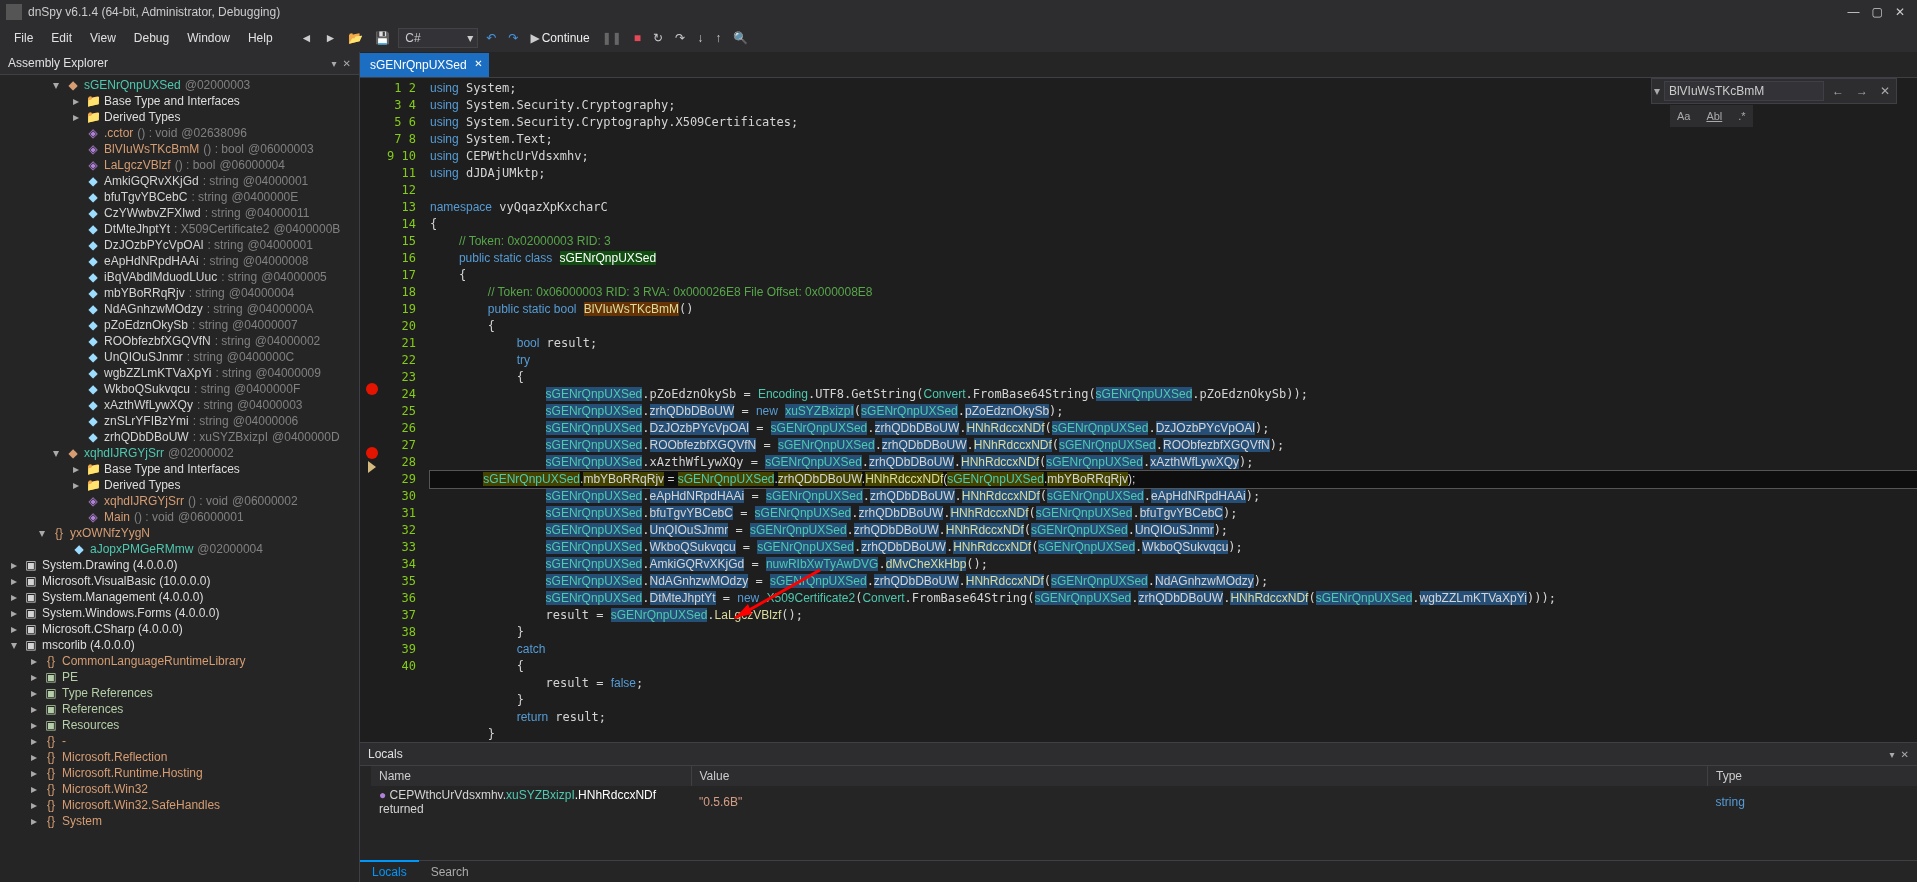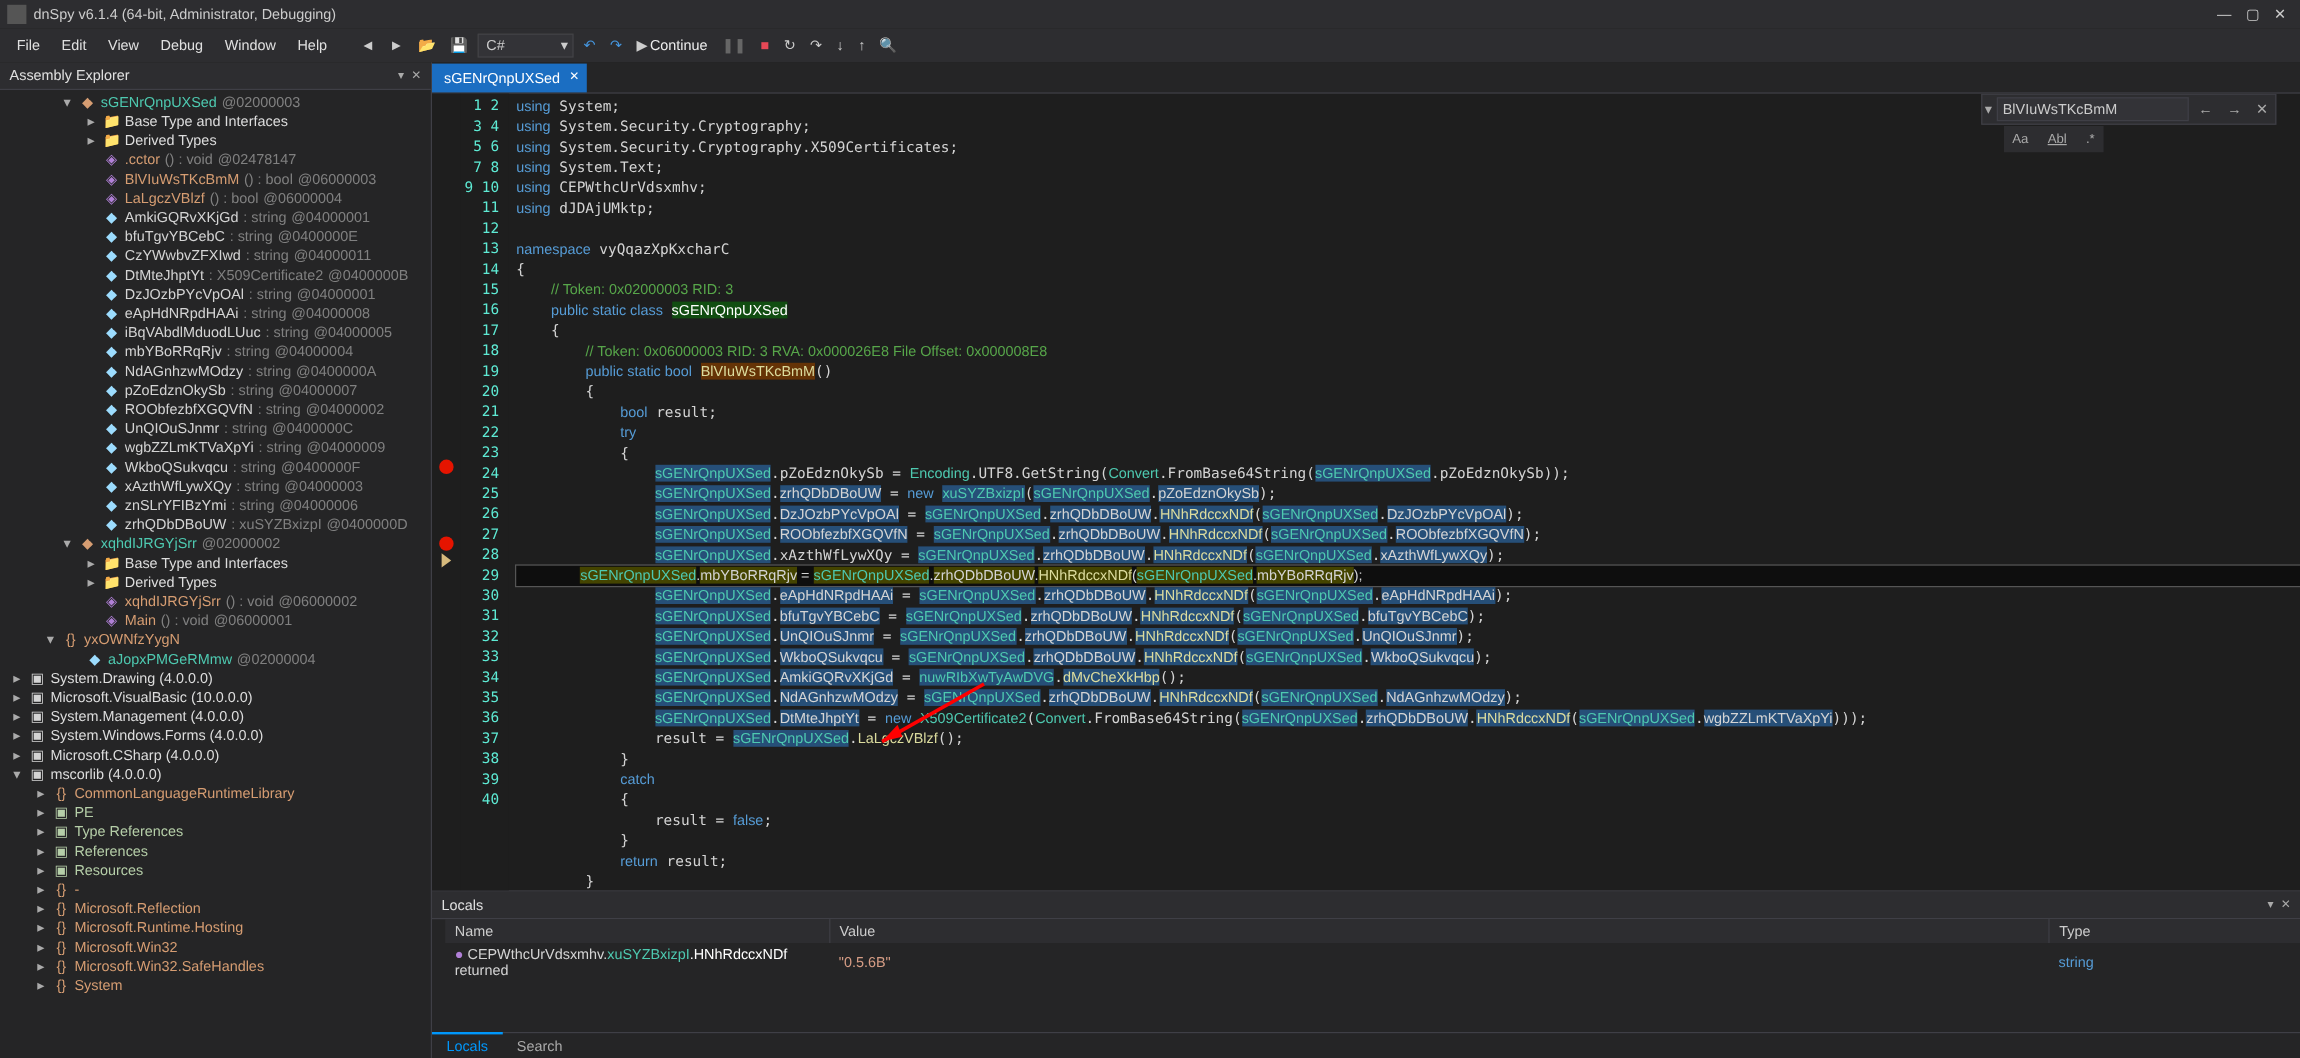--- a/index.html
+++ b/index.html
@@ -42,21 +42,21 @@
 
 
 .editor { flex:1; display:flex; flex-direction:column; min-width:0; }
 .tabstrip { height:26px; background:#252526; display:flex; align-items:flex-end; border-bottom:1px solid #3f3f46; }
 .tab { padding:5px 22px 5px 10px; background:#1b6ec2; color:#fff; position:relative; font-size:12px; }
 .tab .x { position:absolute; right:6px; top:5px; font-size:10px; }
 .codewrap { flex:1; position:relative; display:flex; min-height:0; }
 .gutter { width:24px; background:#1e1e1e; display:flex; flex-direction:column; align-items:center; padding-top:2px; }
 .bp { width:12px; height:12px; background:#e51400; border-radius:50%; margin:1px 0; }
 .arrow { width:0; height:0; border-top:6px solid transparent; border-bottom:6px solid transparent; border-left:8px solid #d7ba7d; margin:1px 0; }
-.lnrs { width:40px; background:#1e1e1e; color:#5eead4; text-align:right; padding:2px 8px 0 0; font-family:Consolas,monospace; font-size:12px; line-height:17px; }
+.lnrs { width:40px; background:#1e1e1e; color:#84cc16; text-align:right; padding:2px 8px 0 0; font-family:Consolas,monospace; font-size:12px; line-height:17px; }
 .code { flex:1; font-family:Consolas,monospace; font-size:12px; line-height:17px; padding:2px 0 0 6px; white-space:pre; overflow:auto; }
 .code .k { color:#569cd6; }
 .code .t { color:#4ec9b0; }
 .code .c { color:#57a64a; }
 .code .m { color:#dcdc9e; }
 .code .sel { background:#264f78; }
 .code .hl-type { background:#114d11; color:#fff; }
 .curline { background:#0e0e0e; outline:1px solid #555; display:inline-block; width:100%; }
 .zoom { height:20px; background:#2d2d30; display:flex; align-items:center; padding:0 8px; color:#ccc; border-top:1px solid #3f3f46; }
 .zoom .dd { background:#333337; padding:1px 18px 1px 6px; border:1px solid #434346; position:relative; font-size:11px; }
@@ -150,21 +150,21 @@
         <div class="row" style="padding-left:70px">
           <span class="ex">▸</span>
           <span class="ico">📁</span>
           <span class="nm">Derived Types</span>
         </div>
         <div class="row" style="padding-left:70px">
           <span class="ex"></span>
           <span class="ico"><span class="violet">◈</span></span>
           <span class="orange">.cctor</span>
           <span class="dim">() : void</span> 
-          <span class="dim">@02478147</span>
+          <span class="dim">@02638096</span>
         </div>
         <div class="row" style="padding-left:70px">
           <span class="ex"></span>
           <span class="ico"><span class="violet">◈</span></span>
           <span class="orange">BlVIuWsTKcBmM</span>
           <span class="dim">() : bool</span> 
           <span class="dim">@06000003</span>
         </div>
         <div class="row" style="padding-left:70px">
           <span class="ex"></span>

